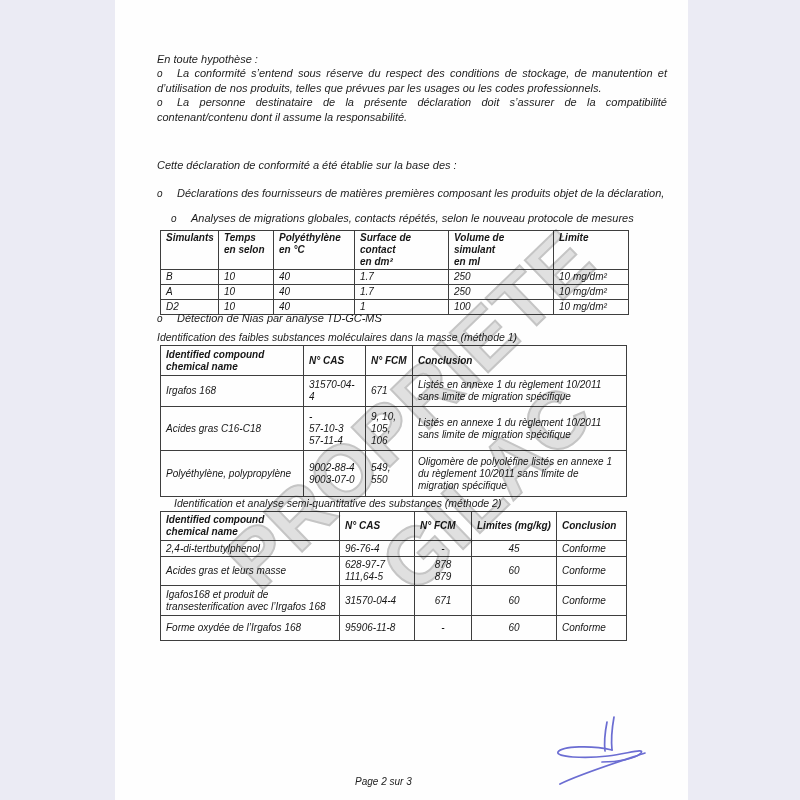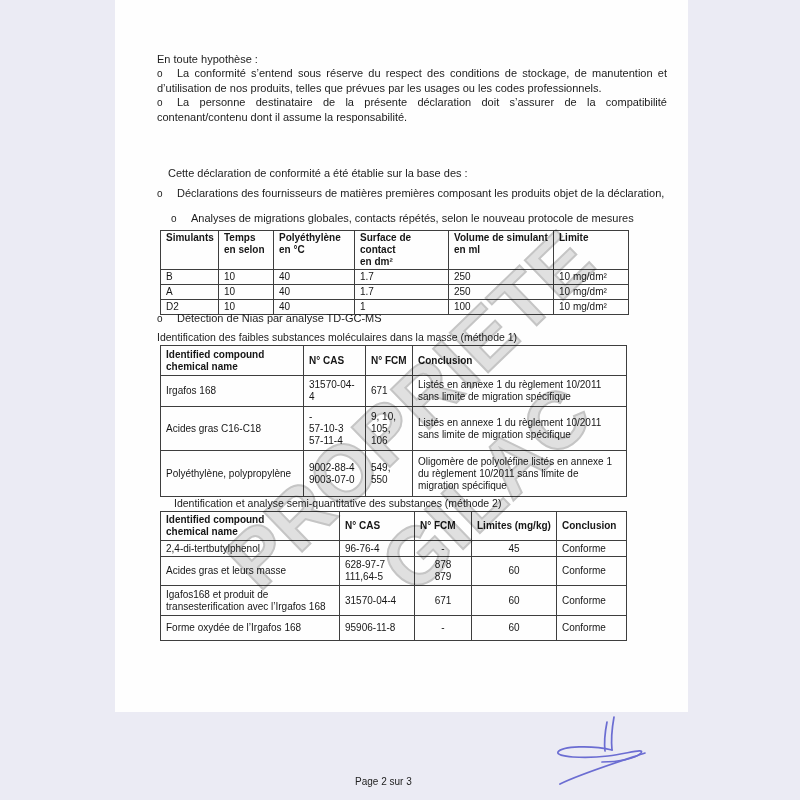--- a/index.html
+++ b/index.html
@@ -5,22 +5,23 @@
   * { margin:0; padding:0; box-sizing:border-box; }
   html,body { width:800px; height:800px; }
   body {
     background:#ebebf4;
     font-family:"Liberation Sans", sans-serif;
     color:#1f1f1f;
     position:relative;
     overflow:hidden;
   }
   .page {
-    position:absolute; left:115px; top:0; width:573px; height:712px;
+    position:absolute; left:115px; top:0; width:573px; height:800px;
     background:#fefefe;
+    font-style:italic;
   }
   .abs { position:absolute; }
   .txt { font-size:11px; line-height:14px; color:#1c1c1c; }
   .bullet-p { display:block; }
   .mk { display:inline-block; width:20px; font-size:10px; }
   .justify { text-align:justify; }
   .caption { font-size:10.5px; }
   table {
     border-collapse:collapse; table-layout:fixed;
     font-size:10px; line-height:12px; color:#161616;
@@ -59,21 +60,21 @@
 <body>
 
 <div class="page">
 
   <div class="abs txt" style="left:42px; top:52px; width:510px;">
     <span data-bind="intro.heading">En toute hypothèse :</span>
     <p class="bullet-p justify"><span class="mk" data-bind="intro.bullet_marker">o</span><span data-bind="intro.bullets.0">La conformité s’entend sous réserve du respect des conditions de stockage, de manutention et d’utilisation de nos produits, telles que prévues par les usages ou les codes professionnels.</span></p>
     <p class="bullet-p justify"><span class="mk" data-bind="intro.bullet_marker">o</span><span data-bind="intro.bullets.1">La personne destinataire de la présente déclaration doit s’assurer de la compatibilité contenant/contenu dont il assume la responsabilité.</span></p>
   </div>
 
-  <div class="abs txt" style="left:42px; top:166px; width:510px;margin-left:11px;">
+  <div class="abs txt" style="left:42px; top:158px; width:510px;">
     <span data-bind="basis.heading">Cette déclaration de conformité a été établie sur la base des :</span>
   </div>
   <p class="abs txt bullet-p" style="left:42px; top:186px; width:515px;"><span class="mk" data-bind="intro.bullet_marker">o</span><span data-bind="basis.bullets.0">Déclarations des fournisseurs de matières premières composant les produits objet de la déclaration,</span></p>
   <p class="abs txt bullet-p" style="left:56px; top:211px; width:515px;"><span class="mk" data-bind="intro.bullet_marker">o</span><span data-bind="basis.bullets.1">Analyses de migrations globales, contacts répétés, selon le nouveau protocole de mesures</span></p>
 
   <table class="t1 abs" style="left:45px; top:230px; width:468px;">
     <colgroup>
         <col style="width:58px">
         <col style="width:55px">
         <col style="width:81px">

